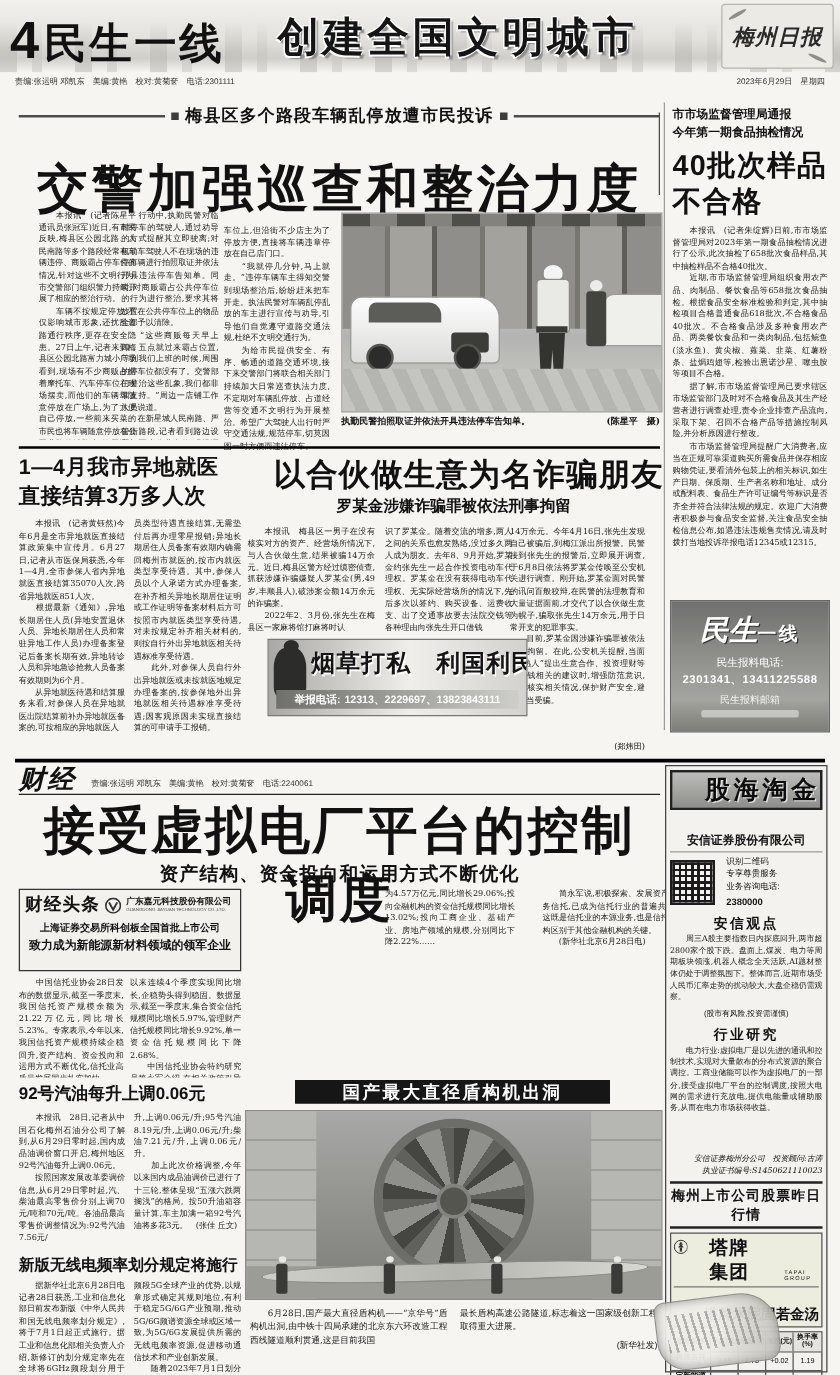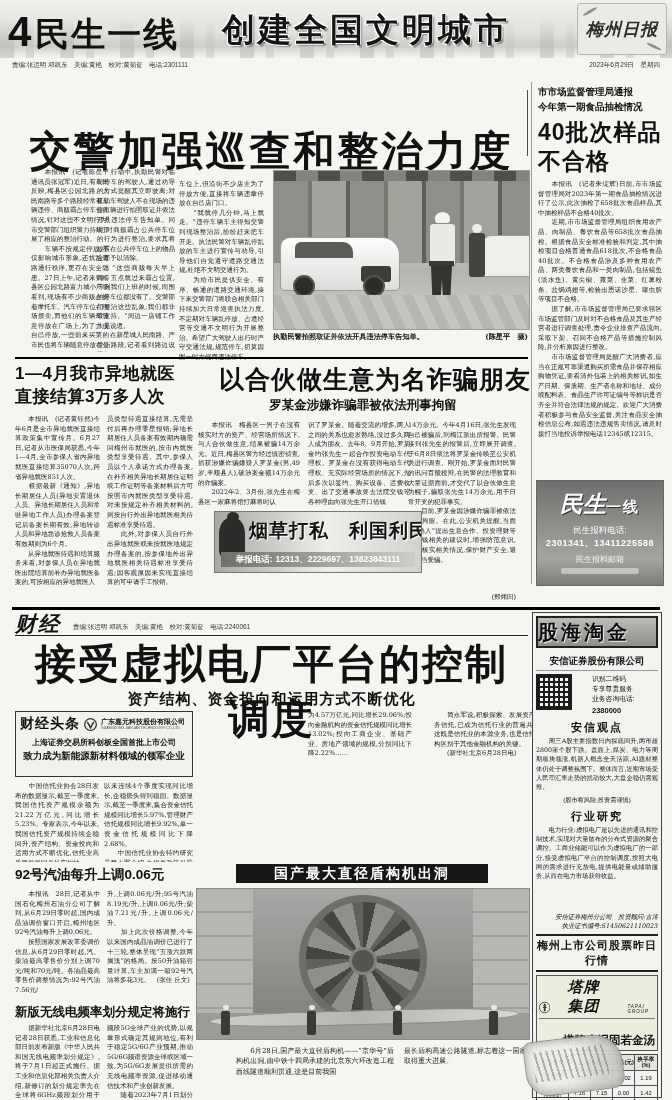--- a/index.html
+++ b/index.html
@@ -125,41 +125,41 @@
   .tbmphoto{position:absolute;left:0;top:24px;width:332px;height:150px;background:linear-gradient(180deg,#a8a8a6,#7c7c78);overflow:hidden;border:1px solid #8a8a86;}
   .wall{position:absolute;top:0;width:56px;height:100%;background:repeating-linear-gradient(180deg,#b6b6b2 0 22px,#9e9e9a 22px 24px);}
   .cutter{position:absolute;left:50%;top:6px;transform:translateX(-50%);width:128px;height:128px;border-radius:50%;
           border:7px solid #6d6d69;box-sizing:border-box;
           background:repeating-conic-gradient(#454541 0deg 13deg,#8f8f8b 13deg 34deg,#60605c 34deg 45deg);}
   .hub{position:absolute;left:50%;top:58px;transform:translateX(-50%);width:22px;height:22px;border-radius:50%;background:#55554f;border:3px solid #83837d;}
   .tbmfloor{position:absolute;left:0;bottom:0;width:100%;height:26px;background:#9c9c96;}
   .banner{position:absolute;left:12px;bottom:14px;width:308px;height:13px;background:linear-gradient(90deg,#cfcfc9,#b5b5af,#d8d8d2);border-radius:50%/70%;transform:rotate(-1.5deg);border:1px solid #8b8b85;}
   .worker{position:absolute;bottom:4px;width:9px;height:24px;background:#3a3a36;border-radius:2px;}
   .worker::before{content:"";position:absolute;left:2px;top:-6px;width:6px;height:5px;background:#e8e8e4;border-radius:50%;}
-  .tbmcap{position:absolute;left:4px;top:182px;width:326px;display:flex;gap:10px;margin-left:36px;}
+  .tbmcap{position:absolute;left:4px;top:182px;width:326px;display:flex;gap:10px;}
   .tbmcap .c{width:158px;}
   .tbmcredit{text-align:right;margin-top:4px;font-size:7px;}
   
   .stock{left:532px;top:612px;width:130px;height:486px;border:1px solid #444;box-sizing:border-box;padding:3px;background:#f3f2ee;}
   .stkhead{height:28px;border:2px solid #222;background:linear-gradient(180deg,#bcbcb8,#8e8e8a);
-           font-size:20px;font-weight:900;letter-spacing:3px;text-align:left;line-height:28px;color:#0d0d0d;text-shadow:1px 1px 0 #e8e8e4;}
-  .broker{font-size:9.5px;font-weight:900;text-align:center;margin-top:7px;border-bottom:1px solid #999;padding-bottom:2px;}
-  .qrrow{display:flex;gap:20px;margin-top:3px;align-items:flex-start;}
+           font-size:20px;font-weight:900;letter-spacing:3px;text-align:right;line-height:28px;color:#0d0d0d;text-shadow:1px 1px 0 #e8e8e4;}
+  .broker{font-size:9.5px;font-weight:900;text-align:center;margin-top:18px;border-bottom:1px solid #999;padding-bottom:2px;}
+  .qrrow{display:flex;gap:9px;margin-top:3px;align-items:center;}
   .qr{width:36px;height:36px;border:2px solid #1c1c1c;box-sizing:border-box;
       background:repeating-linear-gradient(0deg,#1c1c1c 0 2px,transparent 2px 5px),repeating-linear-gradient(90deg,#1c1c1c 0 2px,transparent 2px 5px);}
   .qrtxt{font-size:6.8px;line-height:1.5;}
   .qrtxt .ph{font-weight:bold;font-size:7.5px;}
   .stksec{font-size:11px;font-weight:900;text-align:center;margin-top:4px;letter-spacing:2px;}
   .stkbody{height:60px;margin-top:1px;}
   .stkbody2{height:86px;margin-top:1px;}
   .stknote{font-size:6.2px;text-align:center;}
   .advisor{font-size:6.3px;font-style:italic;text-align:right;line-height:1.5;margin-top:1px;font-family:"DejaVu Serif",serif;}
   .tbltitle{margin-top:3px;border-top:2px solid #222;border-bottom:2px solid #222;font-size:11px;font-weight:900;text-align:center;padding:2px 0;letter-spacing:1px;}
   .tapai{border:1px solid #555;margin-top:3px;padding:2px;background:#ececdf;}
-  .tapairow{display:flex;align-items:flex-end;justify-content:center;gap:17px;font-style:italic;}
+  .tapairow{display:flex;align-items:flex-start;justify-content:center;gap:17px;}
   .tapainame{font-size:15px;font-weight:900;letter-spacing:1px;}
   .tapaien{font-size:4.5px;letter-spacing:1px;align-self:flex-end;padding-bottom:2px;}
   .tapaislogan{display:flex;justify-content:flex-end;font-size:11.5px;font-weight:900;margin-top:2px;border-top:1px solid #777;padding-top:14px;}
   .stable{margin-top:3px;border:1px solid #444;}
   .srow,.shrow{display:flex;border-bottom:1px solid #555;}
   .srow:last-child{border-bottom:none;}
   .scell{box-sizing:border-box;border-right:1px solid #555;width:22px;font-size:5.8px;display:flex;align-items:center;justify-content:center;text-align:center;padding:1px 0;line-height:1.15;}
   .scell:last-child{border-right:none;}
   .sname{width:32px;flex-direction:column;}
   .sname .nm{font-size:6px;font-weight:bold;}
@@ -189,20 +189,27 @@
     <div class="leaf" style="left:4px;top:6px;transform:rotate(-30deg);"></div>
     <div class="leaf" style="right:4px;bottom:6px;transform:rotate(25deg);"></div>
     <span>梅州日报</span>
   </div>
   <div class="abs staffrow">
     <span>责编:张运明 邓凯东　美编:黄艳　校对:黄菊奁　电话:2301111</span>
     <span>2023年6月29日　星期四</span>
   </div>
 
   <div class="abs traffic">
+    <div class="kickrow">
+      <span class="kline"></span>
+      <span class="ksq"></span>
+      <span class="ktext">梅县区多个路段车辆乱停放遭市民投诉</span>
+      <span class="ksq"></span>
+      <span class="kline"></span>
+    </div>
     <div class="kvline"></div>
     <h1 class="mainhead">交警加强巡查和整治力度</h1>
     <div class="abs bodytext tcol1">　　本报讯　(记者陈星平　通讯员张冠军)近日,有市民反映,梅县区公园北路、人民南路等多个路段经常有车辆违停、商贩霸占停车位的情况,针对这些不文明行为,市交警部门组织警力持续开展了相应的整治行动。
 　　车辆不按规定停放,不仅影响城市形象,还扰乱道路通行秩序,更存在安全隐患。27日上午,记者来到梅县区公园北路富力城小广场看到,现场有不少商贩占据着摩托车、汽车停车位在现场摆卖,而他们的车辆却随意停放在广场上,为了方便自己停放,一些前来买菜的市民也将车辆随意停放在公园北路的辅路上,给周边市民的出行带来不便。</div>
     <div class="abs bodytext tcol2">　　行动中,执勤民警对临时停车的驾驶人,通过劝导的方式提醒其立即驶离;对机动车驾驶人不在现场的违停车辆进行拍照取证并依法开具违法停车告知单。同时,对商贩霸占公共停车位的行为进行整治,要求其将放置在公共停车位上的物品全部予以清除。
 　　“这些商贩每天早上四、五点就过来霸占位置,等到我们上班的时候,周围的停车位都没有了。交警部门整治这些乱象,我们都非常支持。”周边一店铺工作人员说道。
 　　在新星城人民南路、严管街路段,记者看到路边设置了不少公共车位,现场还有不少空的位置,大部分车辆都有序地停放在</div>
     <div class="abs bodytext tcol3">车位上,但沿街不少店主为了停放方便,直接将车辆违章停放在自己店门口。
 　　“我就停几分钟,马上就走。”违停车辆车主得知交警到现场整治后,纷纷赶来把车开走。执法民警对车辆乱停乱放的车主进行宣传与劝导,引导他们自觉遵守道路交通法规,杜绝不文明交通行为。
 　　为给市民提供安全、有序、畅通的道路交通环境,接下来交警部门将联合相关部门持续加大日常巡查执法力度,不定期对车辆乱停放、占道经营等交通不文明行为开展整治。希望广大驾驶人出行时严守交通法规,规范停车,切莫因图一时方便而违法停车。</div>

